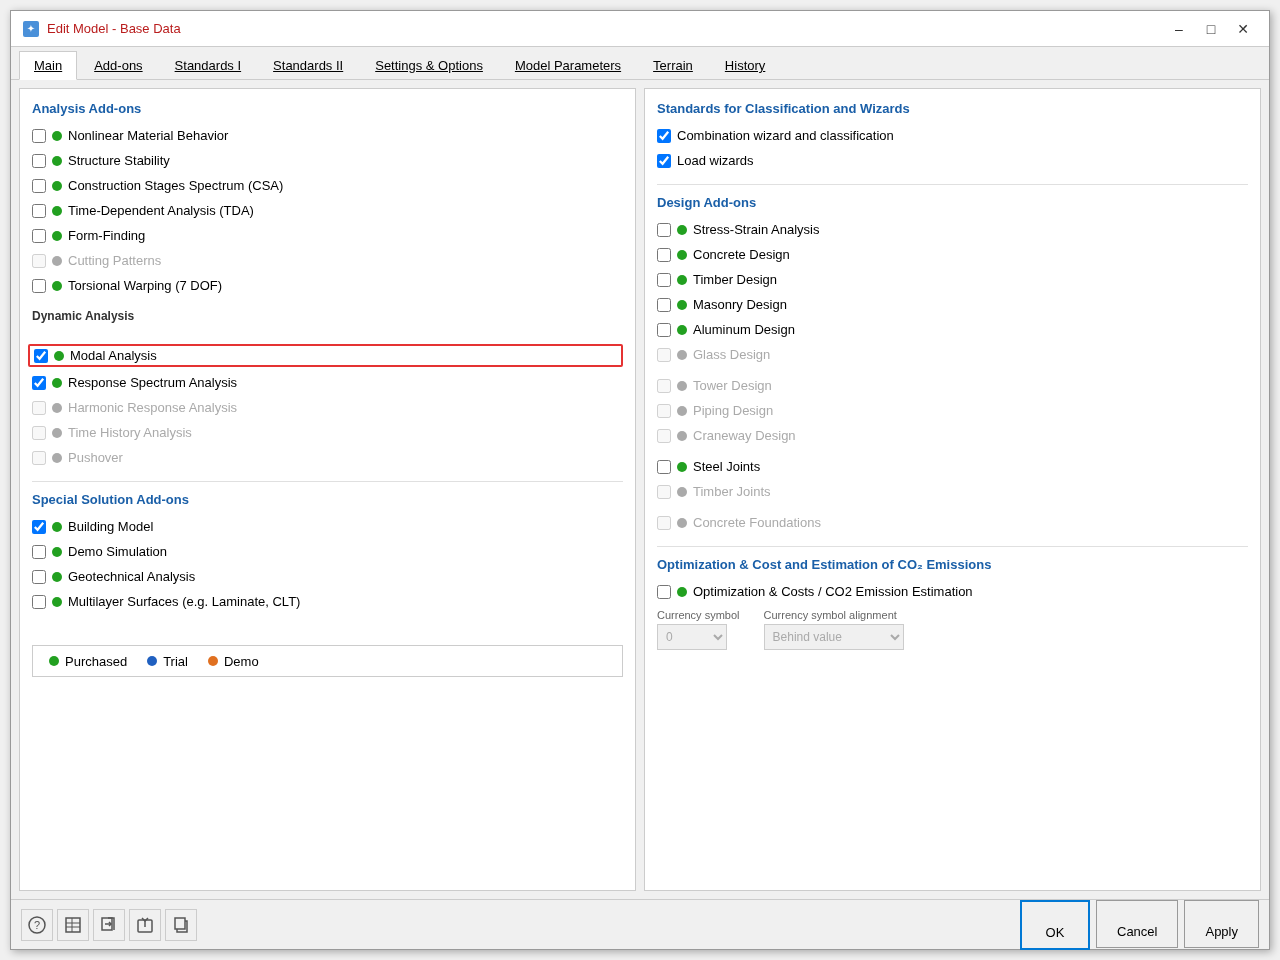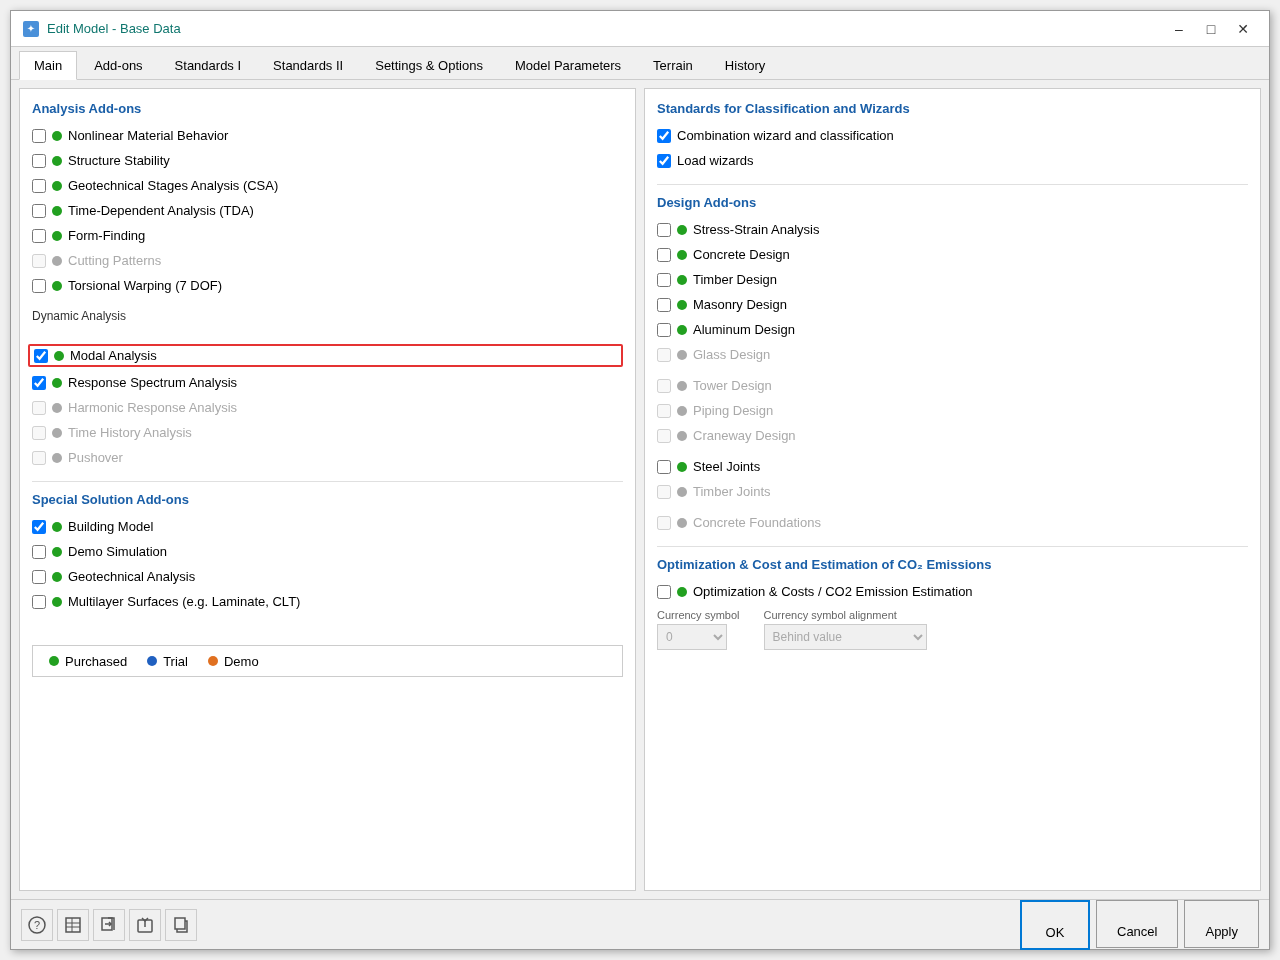--- a/index.html
+++ b/index.html
@@ -44,21 +44,21 @@
       border-radius: 2px;
       display: flex;
       align-items: center;
       justify-content: center;
       color: white;
       font-size: 10px;
     }
     .title-text {
       font-size: 13px;
       font-weight: 400;
-      color: #0f766e;
+      color: #b91c1c;
       text-align: center;
     }
     .title-controls {
       display: flex;
       gap: 4px;
     }
     .title-btn {
       width: 28px;
       height: 22px;
       border: none;
@@ -70,20 +70,21 @@
       font-size: 14px;
       color: #333;
     }
 
     .tabs {
       background: #f0f0f0;
       border-bottom: 1px solid #ccc;
       display: flex;
       padding: 0 8px;
       padding-top: 4px;
+      text-decoration: underline;
     }
     .tab {
       padding: 6px 14px;
       border: 1px solid transparent;
       border-bottom: none;
       cursor: pointer;
       font-size: 13px;
       color: #000;
       background: transparent;
       margin-right: 2px;
@@ -155,20 +156,21 @@
     .dot-blue { background: #2060c0; }
     .dot-orange { background: #e07020; }
     .label-text { color: #000; }
     .label-disabled { color: #aaa; }
 
     .subsection-label {
       font-size: 12px;
       color: #333;
       margin-top: 8px;
       margin-bottom: 6px;
+      font-weight: bold;
     }
 
     .divider {
       height: 1px;
       background: #e0e0e0;
       margin: 10px 0;
     }
 
     .legend {
       background: #fff;
@@ -243,21 +245,21 @@
     .currency-select {
       height: 26px;
       border: 1px solid #ccc;
       background: #f0f0f0;
       font-size: 12px;
       padding: 0 4px;
       cursor: pointer;
       color: #aaa;
     }
     .currency-select-wide {
-      width: 163px;
+      width: 140px;
     }
     .currency-select-narrow {
       width: 70px;
     }
 
     .section-block {
       margin-bottom: 14px;
     }
   </style>
 </head>
@@ -300,21 +302,21 @@
           <span class="label-text">Nonlinear Material Behavior</span>
         </div>
         <div class="checkbox-row">
           <input type="checkbox" style="">
           <span class="dot dot-green"></span>
           <span class="label-text">Structure Stability</span>
         </div>
         <div class="checkbox-row">
           <input type="checkbox" style="">
           <span class="dot dot-green"></span>
-          <span class="label-text">Geotechnical Stages Analysis (CSA)</span>
+          <span class="label-text">Construction Stages Spectrum (CSA)</span>
         </div>
         <div class="checkbox-row">
           <input type="checkbox" style="">
           <span class="dot dot-green"></span>
           <span class="label-text">Time-Dependent Analysis (TDA)</span>
         </div>
         <div class="checkbox-row">
           <input type="checkbox" style="">
           <span class="dot dot-green"></span>
           <span class="label-text">Form-Finding</span>

